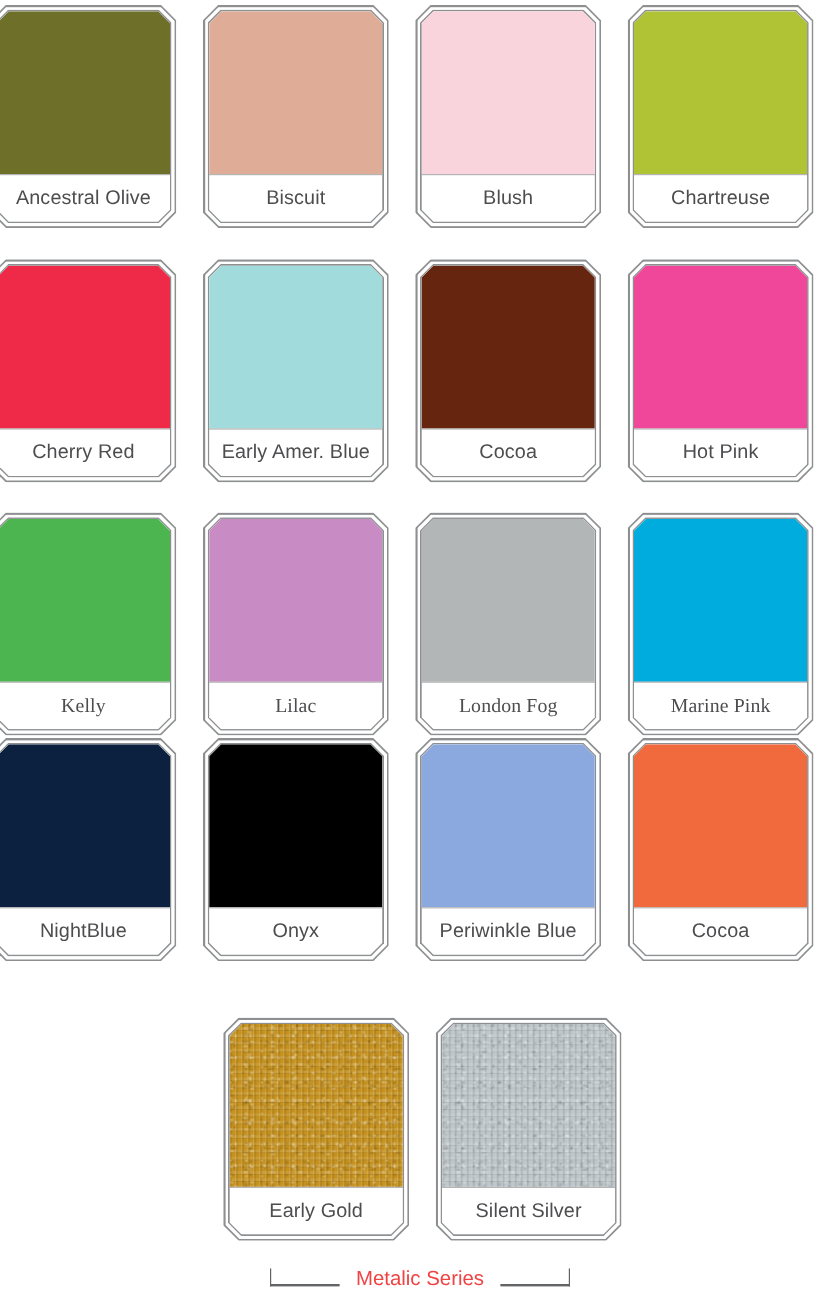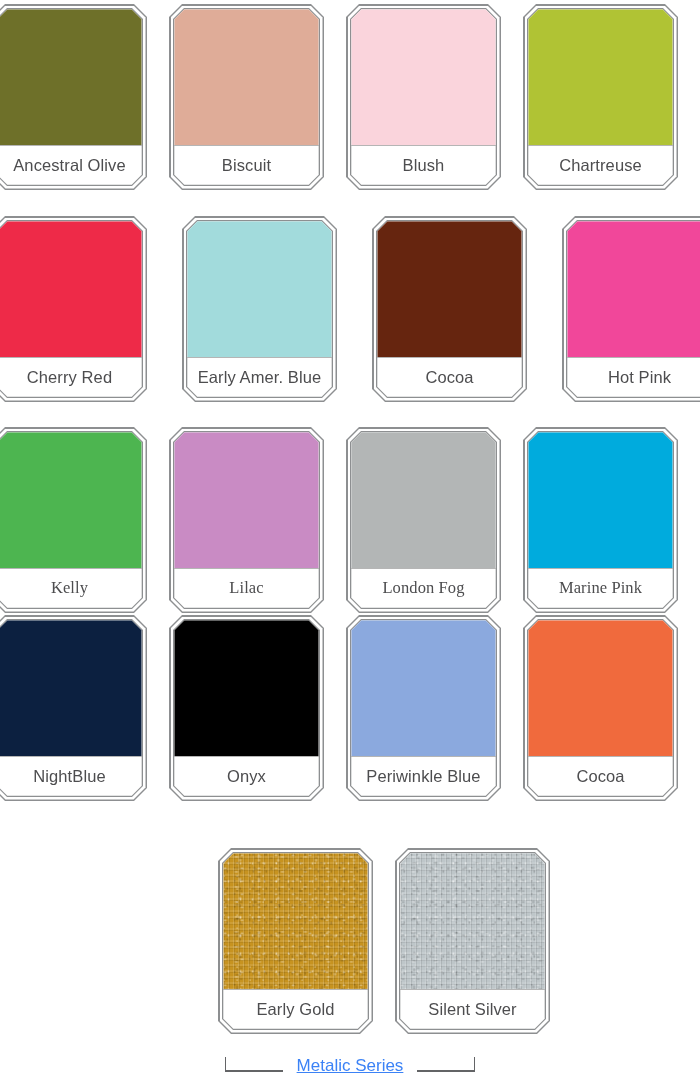--- a/index.html
+++ b/index.html
@@ -25,38 +25,38 @@
   
   .swatch-row {
     position: absolute;
     left: 0;
     width: 649px;
     height: 188px;
     display: flex;
     align-items: flex-end;
   }
   .row-1 { top: 4px; }
-  .row-2 { top: 216px; gap: 13px; }
+  .row-2 { top: 216px; }
   .row-3 { top: 427px; font-family: Liberation Serif, serif; }
   .row-4 { top: 615px; }
   .row-5 { top: 848px; }
 
   .cell {
     width: 177px;
     height: 188px;
     position: relative;
     flex: 0 0 177px;
   }
   
   .row-1 .cell:nth-child(1),
   .row-2 .cell:nth-child(1),
   .row-3 .cell:nth-child(1),
   .row-4 .cell:nth-child(1) { margin-left: -16px; }
 
-  .row-5 { padding-left: 178px; box-sizing: border-box; margin-left: 32px; }
+  .row-5 { padding-left: 178px; box-sizing: border-box; }
 
   
   .swatch-card {
     position: absolute;
     left: 8px;
     top: 0;
     width: 155px;
     height: 186px;
     box-sizing: border-box;
   }
@@ -190,27 +190,26 @@
     bottom: 0;
     width: 1.6px;
     height: 15px;
     background: #636466;
   }
   .bracket-arm.left::after  { left: 0; }
   .bracket-arm.right::after { right: 0; }
 
   .bracket-label {
     font-size: 17px;
-    color: #3b82f6;
+    color: #ef4444;
     padding: 0 14px;
     white-space: nowrap;
     line-height: 1;
     position: relative;
     top: 1px;
-    text-decoration: underline;
   }
 </style>
 </head>
 <body>
 
 <div id="swatch-chart">
 
   <div class="swatch-row row-1">
     <div class="cell">
       <div class="swatch-card">

